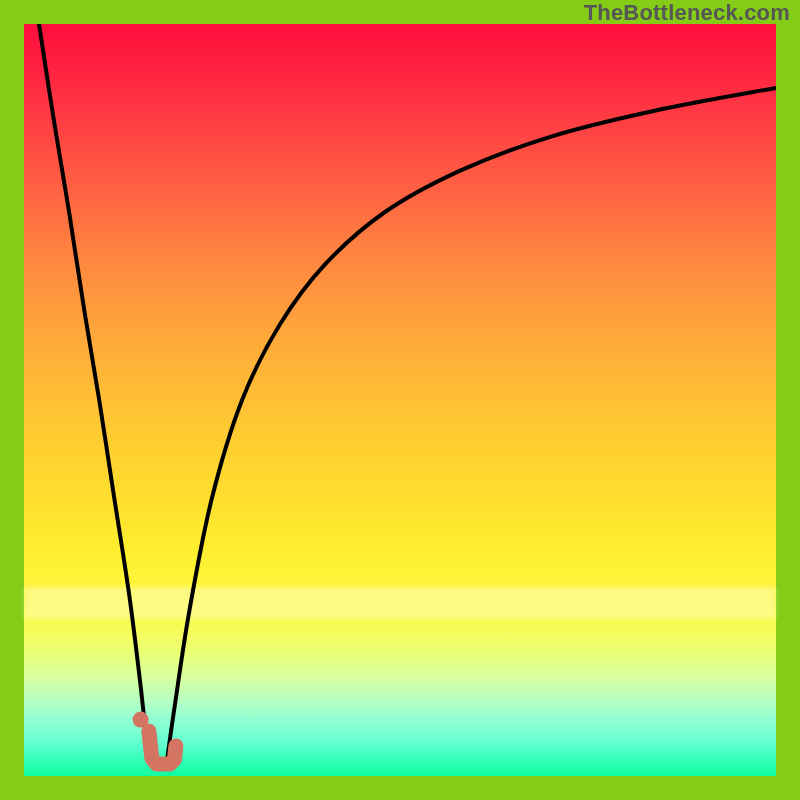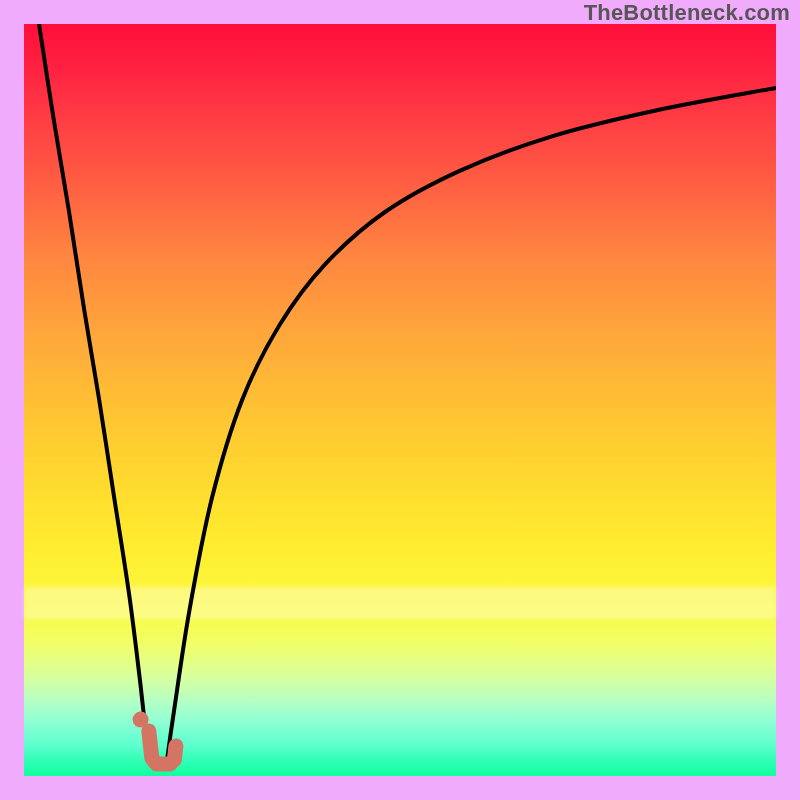--- a/index.html
+++ b/index.html
@@ -7,21 +7,21 @@
     padding: 0;
     width: 800px;
     height: 800px;
     overflow: hidden;
     background: #fff;
   }
   .frame {
     position: relative;
     width: 800px;
     height: 800px;
-    background: #f0abfc;
+    background: #84cc16;
   }
   .watermark {
     position: absolute;
     top: 0;
     right: 10px;
     font-family: Arial, Helvetica, sans-serif;
     font-size: 22px;
     font-weight: 600;
     color: #565656;
     letter-spacing: 0.2px;

